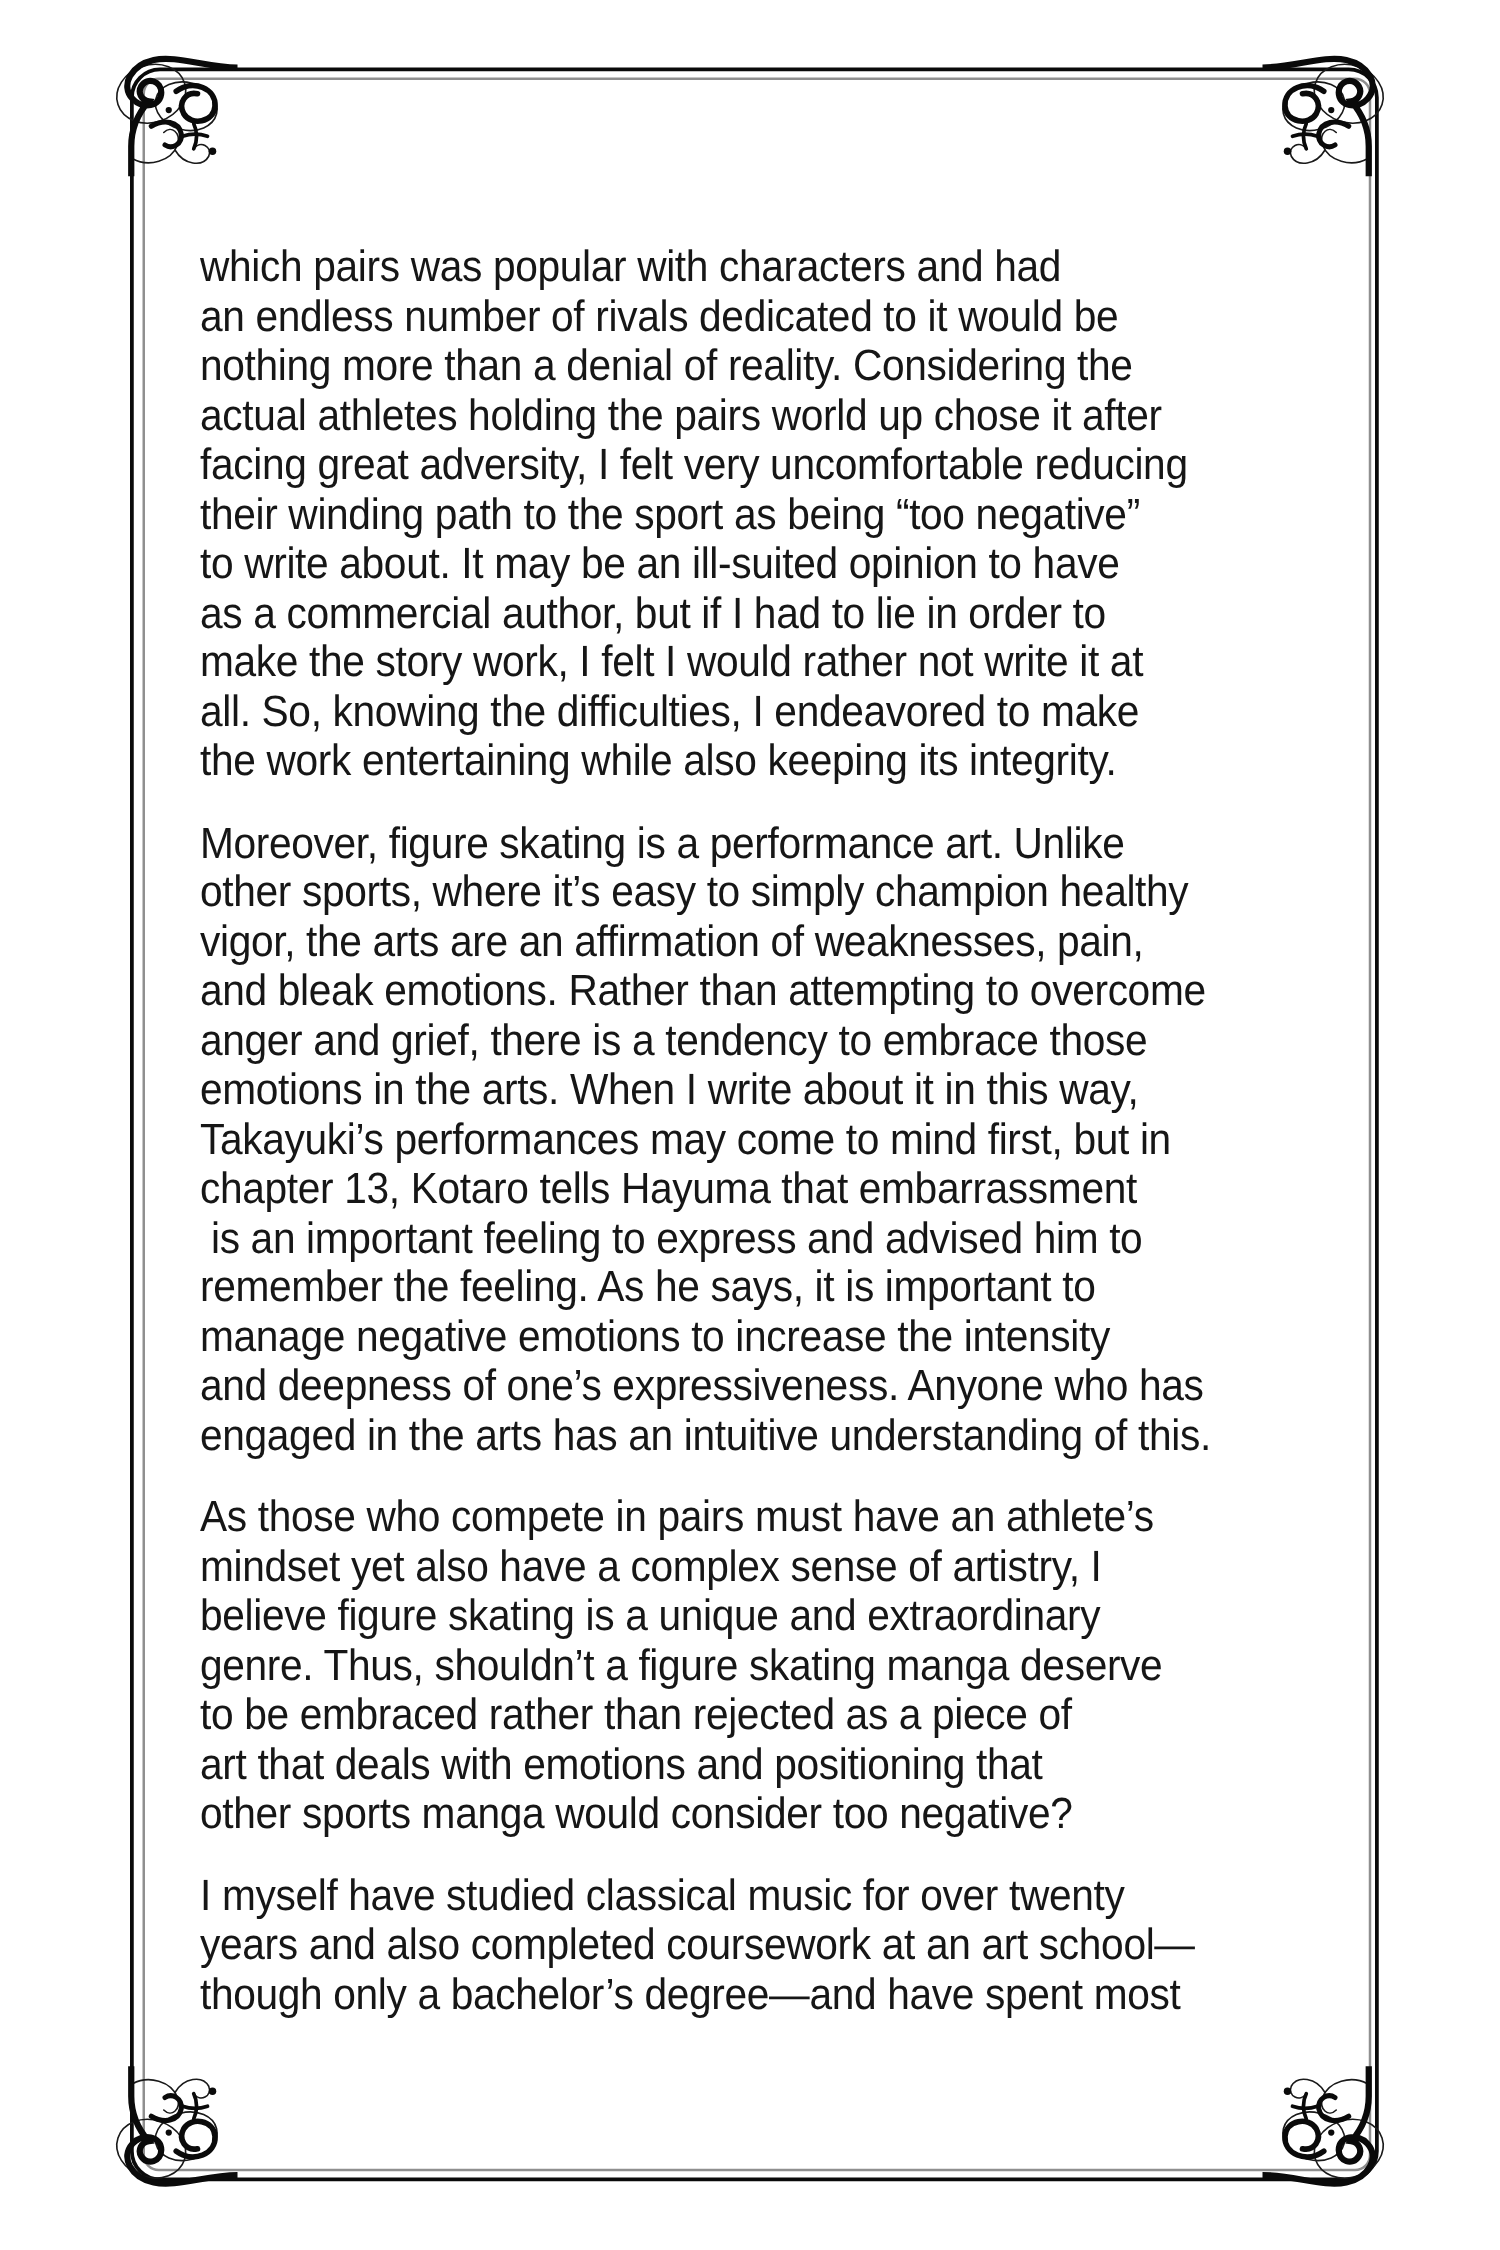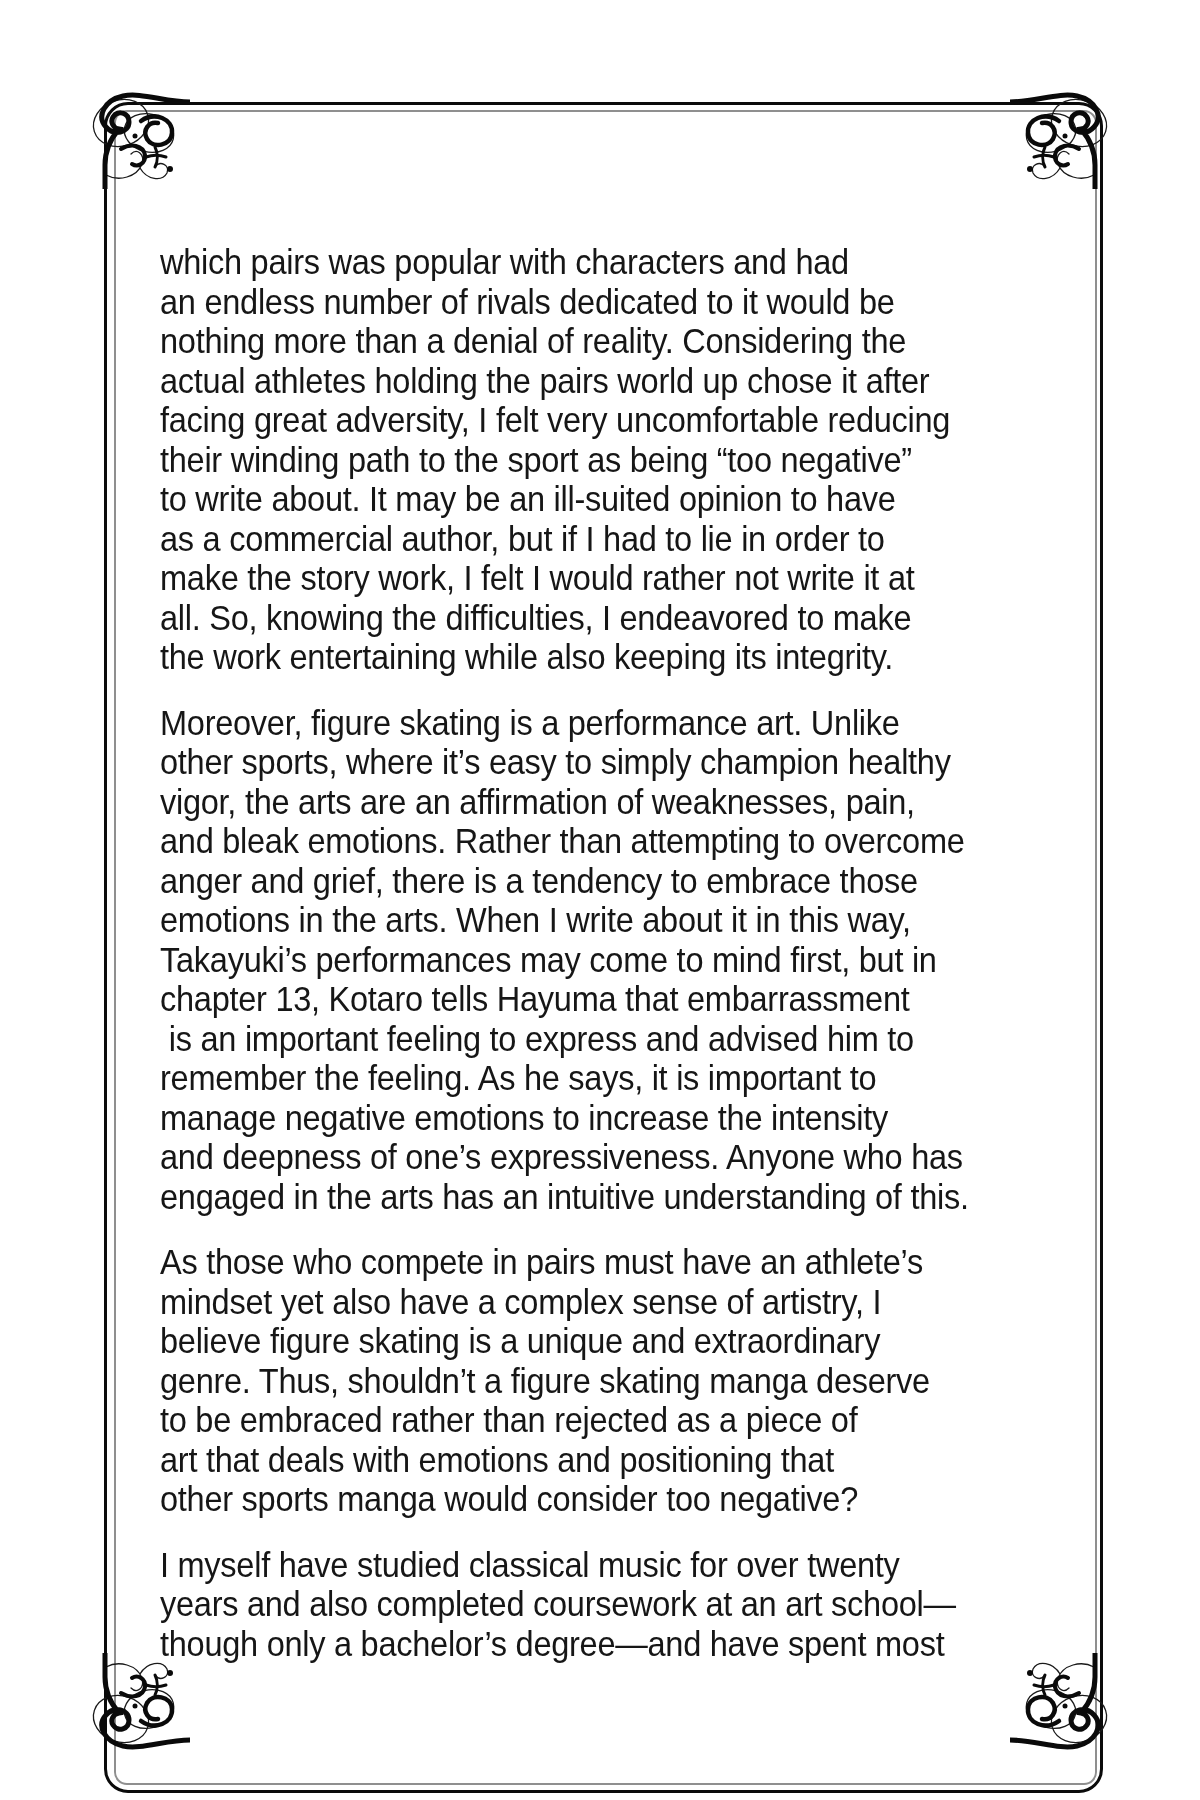--- a/index.html
+++ b/index.html
@@ -4,21 +4,21 @@
 <style>
   html, body { margin: 0; padding: 0; }
   body {
     width: 1200px;
     height: 1800px;
     background: #ffffff;
     position: relative;
     font-family: "Liberation Sans", sans-serif;
     overflow: hidden;
   }
-  .page { position: absolute; inset: 0; margin-top: 48px; }
+  .page { position: absolute; inset: 0; }
 
   
   .frame-outer {
     position: absolute;
     left: 104px; top: 54px;
     width: 999px; height: 1691px;
     border: 3.5px solid #0a0a0a;
     border-radius: 24px;
     box-sizing: border-box;
   }

